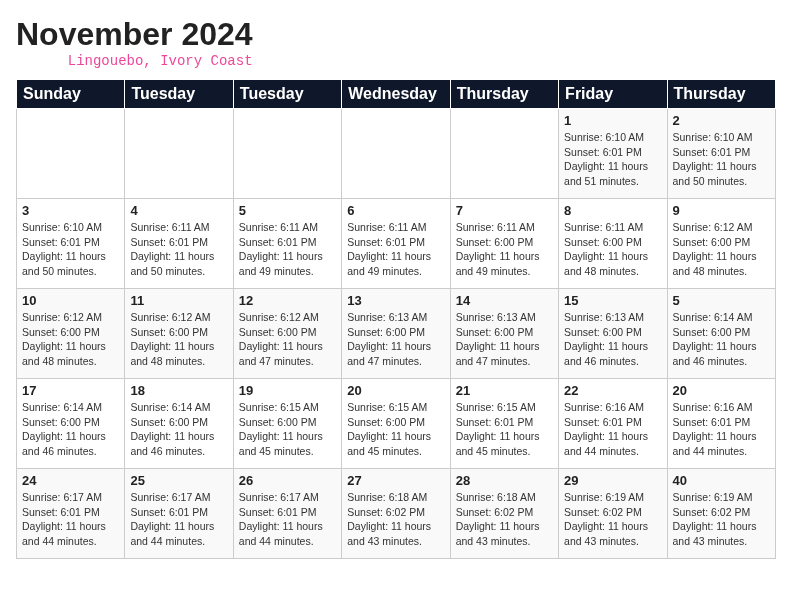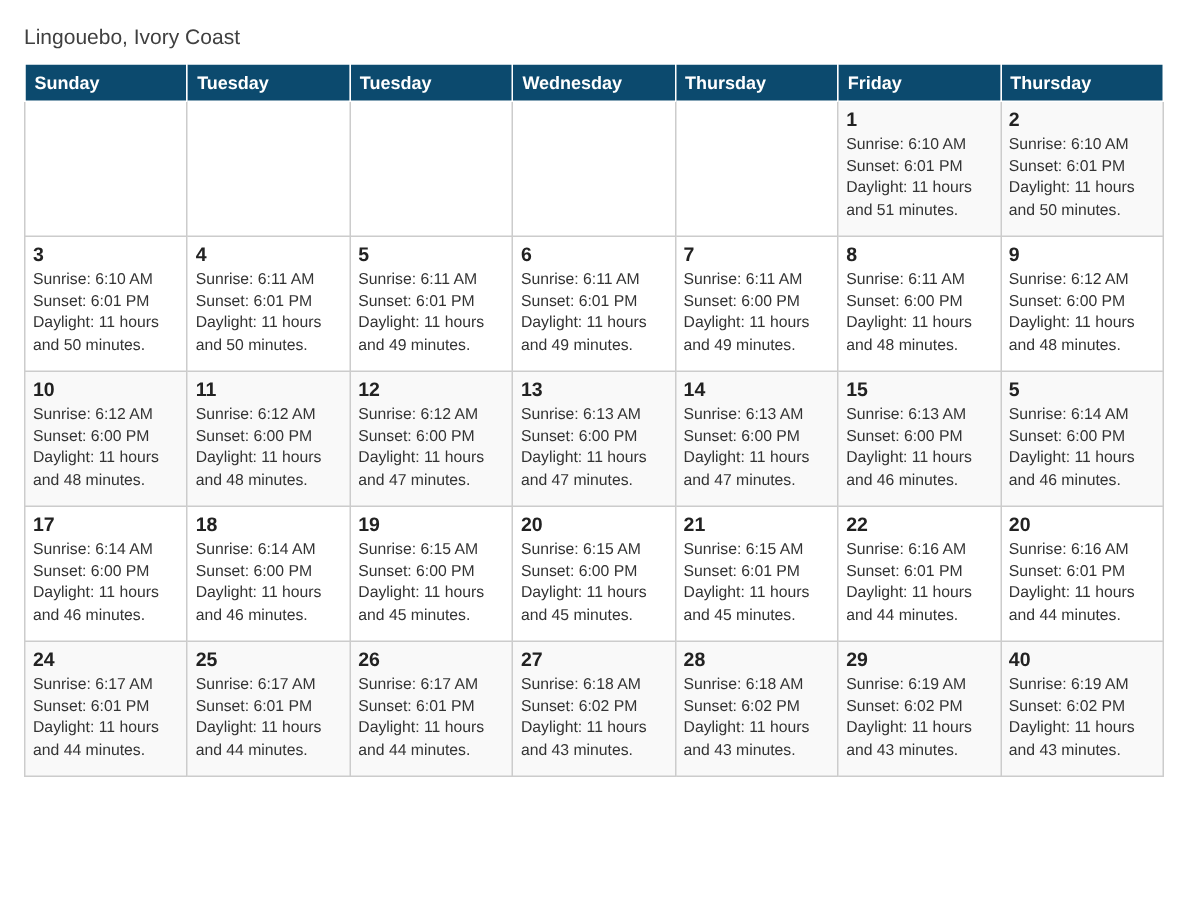--- a/index.html
+++ b/index.html
@@ -35,33 +35,34 @@
     .title-block {
       text-align: right;
     }
     .month-title {
       font-size: 32px;
       font-weight: bold;
       color: #222;
     }
     .subtitle {
       font-size: 14px;
-      color: #404040;
+      color: #ec4899;
+      font-family: Liberation Mono, monospace;
     }
     table {
       width: 100%;
       border-collapse: collapse;
       font-size: 11px;
     }
     thead tr th {
-      background-color: #0c4a6e;
+      background-color: #0f172a;
       color: #fff;
       padding: 5px 6px;
       text-align: left;
-      font-size: 12px;
+      font-size: 16px;
       font-weight: bold;
       border: 1px solid #fff;
     }
     tbody tr td {
       border: 1px solid #ccc;
       vertical-align: top;
       padding: 4px 5px;
       min-height: 70px;
       height: 90px;
       width: 14.28%;
@@ -82,20 +83,21 @@
       font-size: 10.5px;
       line-height: 1.4;
     }
     .empty { background: #fff !important; }
   </style>
 </head>
 <body>
 
 <div class="header">
   <div class="title-block">
+    <div class="month-title">November 2024</div>
     <div class="subtitle">Lingouebo, Ivory Coast</div>
   </div>
 </div>
 
 <table>
   <thead>
     <tr id="weekday-header">
     <th>Sunday</th>
         <th>Tuesday</th>
         <th>Tuesday</th>

